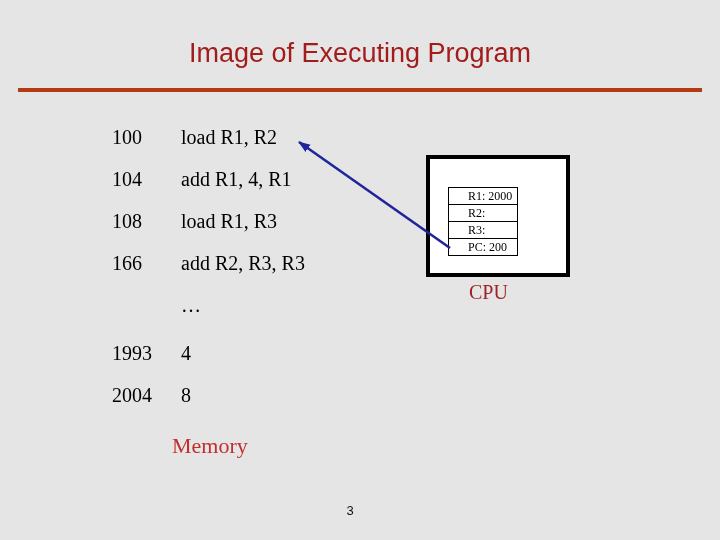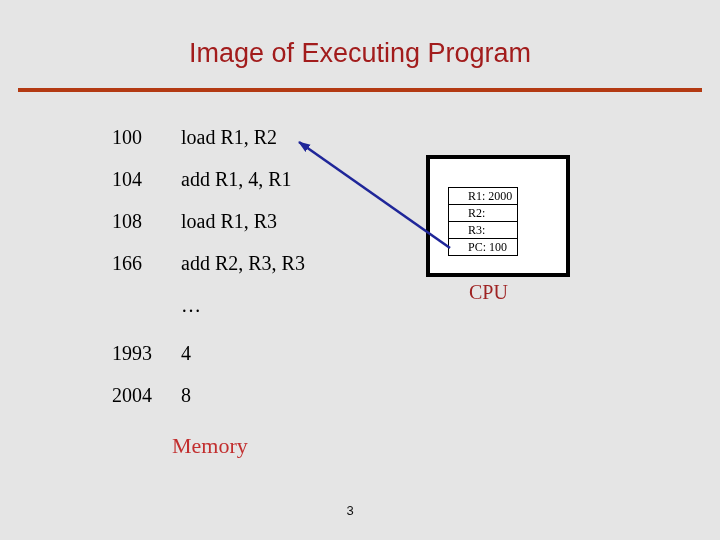--- a/index.html
+++ b/index.html
@@ -140,21 +140,21 @@
     <span class="addr">2004</span><span class="instr">8</span>
   </div>
 
   <div class="memory-label">Memory</div>
 
   <div class="cpu-box"></div>
   <div class="reg-table">
     <div class="reg-row">R1: 2000</div>
     <div class="reg-row">R2:</div>
     <div class="reg-row">R3:</div>
-    <div class="reg-row">PC: 100</div>
+    <div class="reg-row">PC: 200</div>
   </div>
   <div class="cpu-label">CPU</div>
 
   <svg class="arrow-layer" viewBox="0 0 720 540">
     <defs>
       <marker id="ah" markerUnits="userSpaceOnUse" markerWidth="14" markerHeight="11" refX="11" refY="4.5" orient="auto">
         <path d="M0,0 L12,4.5 L0,9 Z" fill="#1f2699"></path>
       </marker>
     </defs>
     <line x1="450" y1="248" x2="299" y2="142" stroke="#1f2699" stroke-width="2.6" marker-end="url(#ah)"></line>

